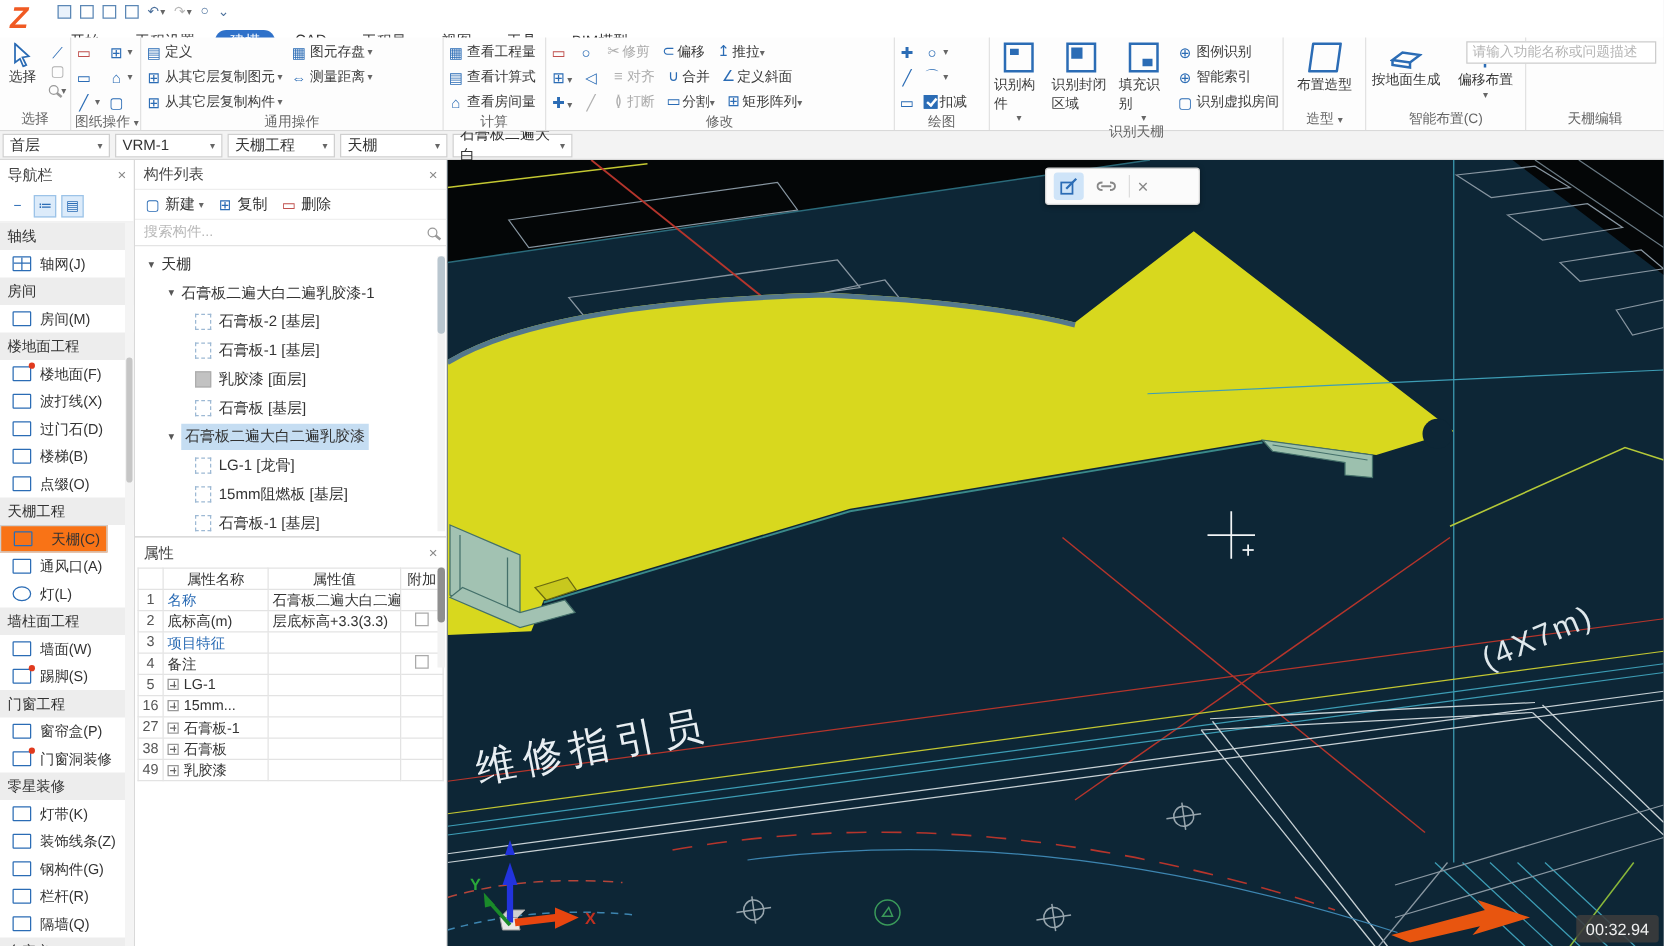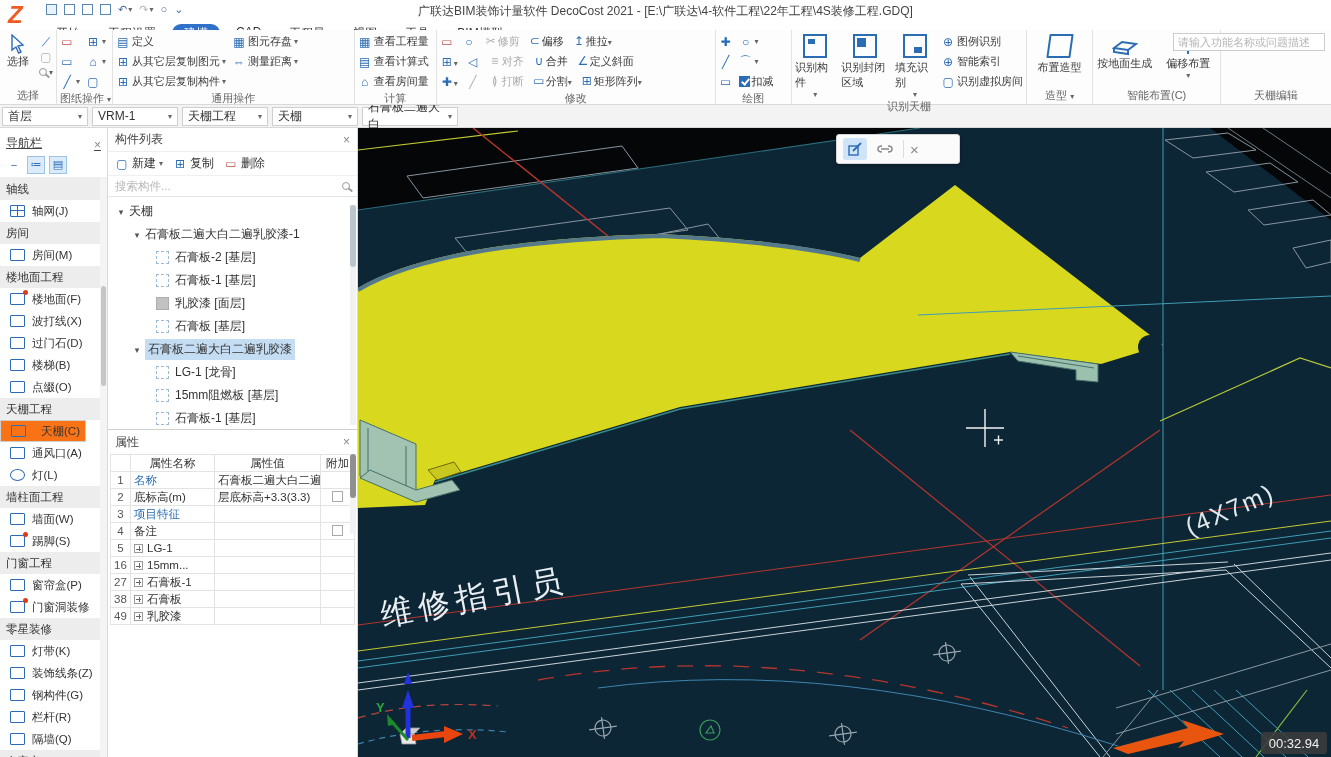--- a/index.html
+++ b/index.html
@@ -48,21 +48,21 @@
   
   .selbar { height:23px; background:#f3f3f3; border-bottom:1px solid #d9d9d9; display:flex; align-items:center; padding-left:2px; gap:4px; }
   .sel { width:86px; height:19px; background:#fff; border:1px solid #cfcfcf; display:flex; align-items:center; justify-content:space-between; padding:0 5px; font-size:12px; color:#333; }
   .sel.w { width:96px; }
 
   
   .main { display:flex; height:629px; }
 
   
   .nav { width:108px; border-right:1px solid #d9d9d9; background:#fff; position:relative; overflow:hidden; }
-  .nav-head { height:24px; display:flex; justify-content:space-between; align-items:flex-end; padding:0 6px; color:#444;text-decoration:underline; }
+  .nav-head { height:24px; display:flex; justify-content:space-between; align-items:center; padding:0 6px; color:#444; }
   .nav-tools { height:26px; display:flex; align-items:center; gap:4px; padding:0 5px; border-bottom:1px solid #eee; }
   .ntool { width:18px; height:18px; border:1px solid transparent; display:flex; align-items:center; justify-content:center; color:#2b6cb5; font-size:11px; }
   .ntool.on { background:#dcebfa; border-color:#9cc3e8; }
   .nrow { height:22px; display:flex; align-items:center; font-size:11.5px; white-space:nowrap; overflow:hidden;text-align:center; }
   .nrow.hdr { background:#ededed; padding-left:6px; color:#333; }
   .nrow.item { padding-left:10px; color:#333; }
   .nrow.item.sel { background:#f97316; }
   .nico { width:15px; height:12px; border:1.4px solid #2b6cb5; margin-right:7px; display:inline-block; position:relative; flex:none; border-radius:1px; }
   .nico.grid { background:linear-gradient(#2b6cb5,#2b6cb5) 50% 0/1.4px 100% no-repeat, linear-gradient(#2b6cb5,#2b6cb5) 0 50%/100% 1.4px no-repeat; }
   .nico.dot::after { content:""; position:absolute; right:-4px; top:-4px; width:5px; height:5px; border-radius:50%; background:#e03a1e; }
@@ -127,21 +127,20 @@
         <span>↷</span>
         <span class="crt">▾</span>
       </span>
     <span class="qi">
         <span>○</span>
       </span>
     <span class="qi">
         <span>⌄</span>
       </span>
   </div>
-  <div class="win-title">广联达BIM装饰计量软件 DecoCost 2021 - [E:\广联达\4-软件工程\22年工程\4S装修工程.GDQ]</div>
   <div class="tabs">
     <span class="tab">开始</span>
     <span class="tab">工程设置</span>
     <span class="tab active">建模</span>
     <span class="tab">CAD</span>
     <span class="tab">工程量</span>
     <span class="tab">视图</span>
     <span class="tab">工具</span>
     <span class="tab">BIM模型</span>
   </div>

